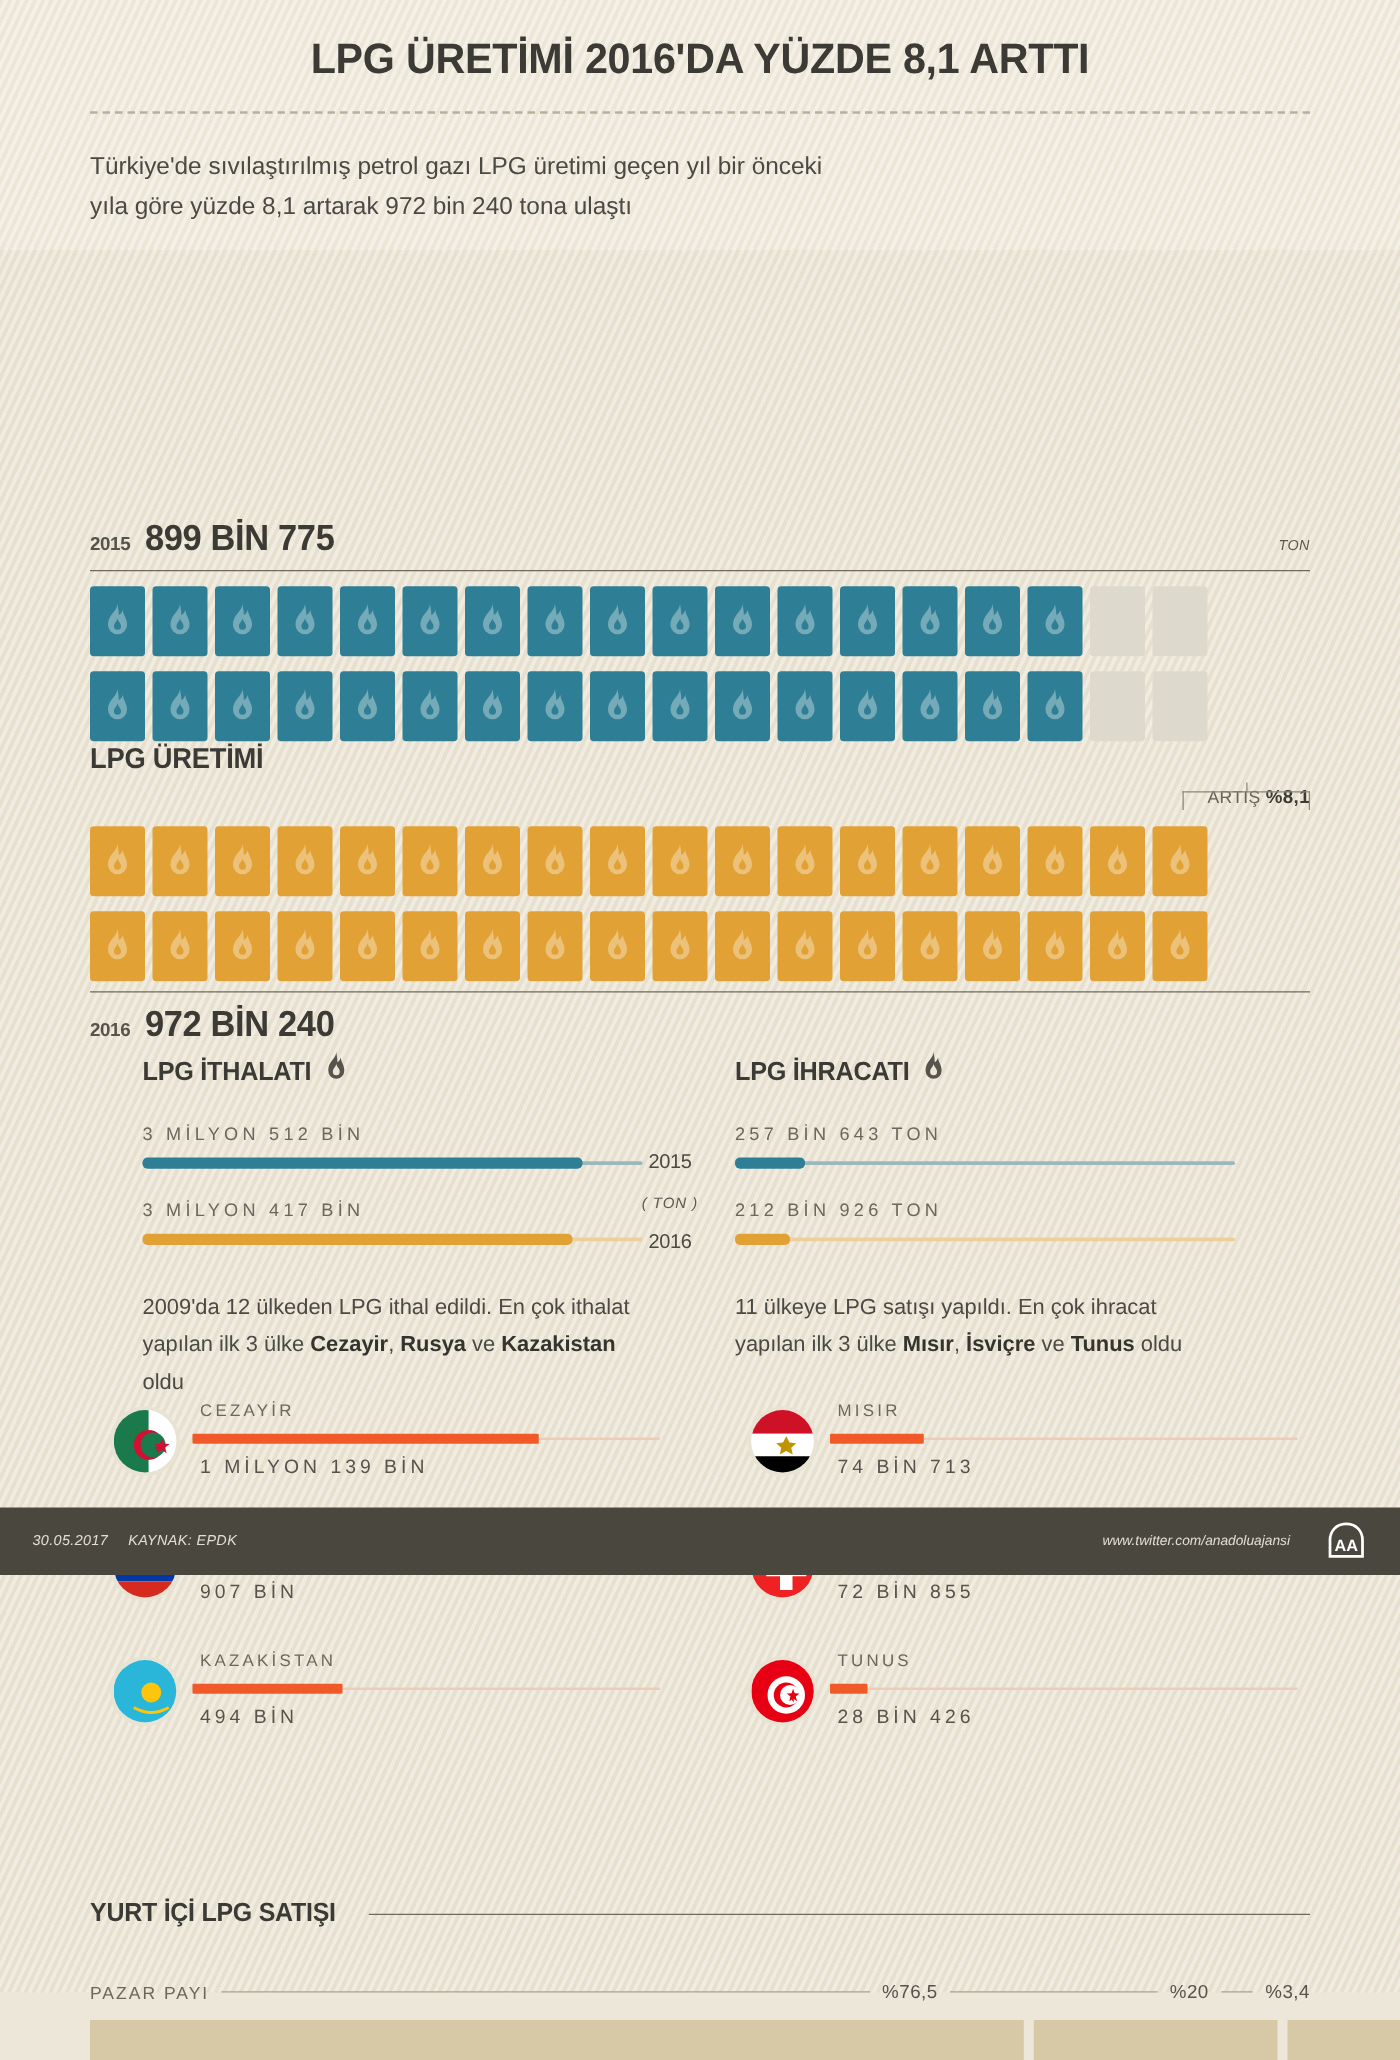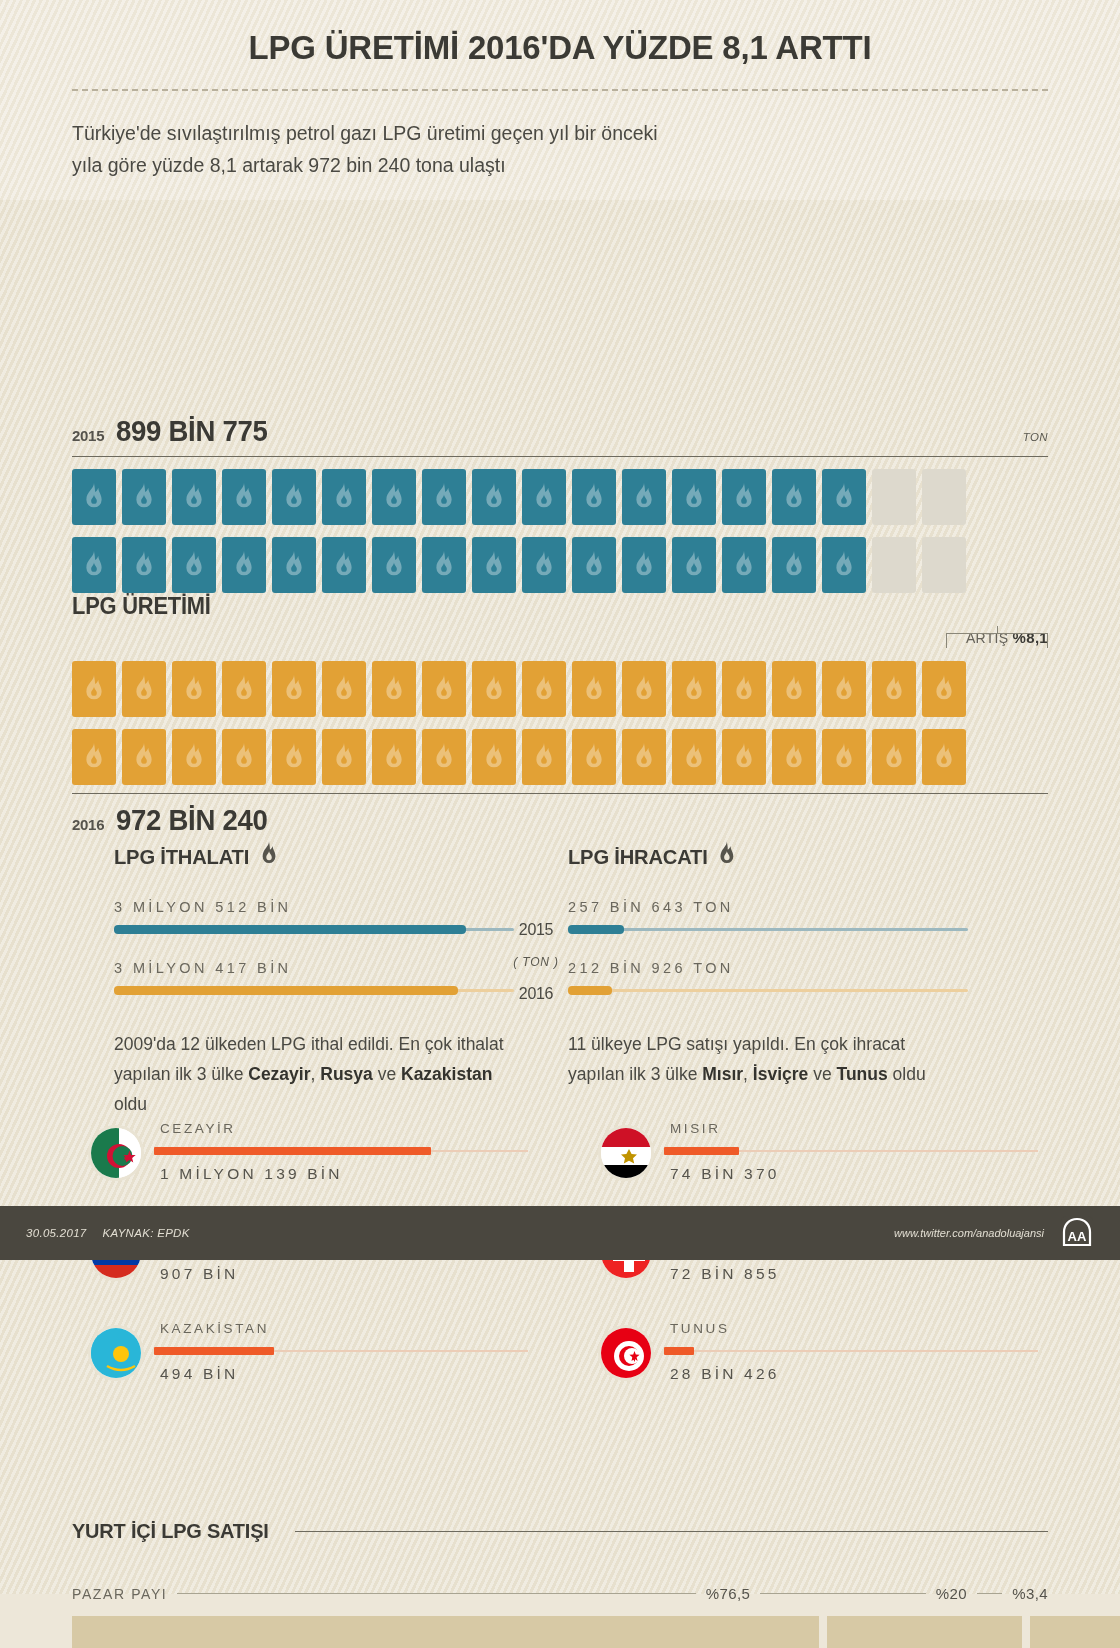--- a/index.html
+++ b/index.html
@@ -164,21 +164,21 @@
   .yearrow2 { display: flex; align-items: baseline; margin-top: 10px; }
 
   
   .ie {
     position: absolute;
     left: 0; right: 0;
     top: 660px;
   }
   .ie-col { position: absolute; top: 0; }
   .ie-left { left: 78px; width: 400px; margin-left: 36px; }
-  .ie-right { left: 568px; width: 400px; }
+  .ie-right { left: 588px; width: 400px; }
   .ie-title {
     font-size: 21px;
     font-weight: bold;
     color: #3b3a35;
     letter-spacing: -0.2px;
     display: flex;
     align-items: center;
     gap: 10px;
     transform: scaleX(0.96);
     transform-origin: left;
@@ -288,21 +288,21 @@
     justify-content: space-between;
     padding: 0 26px;
     box-sizing: border-box;
   }
   .footer .left {
     font-size: 11.5px; font-style: italic; color: #e2ded2;
     letter-spacing: 0.3px;
     display: flex; gap: 16px;
   }
   .footer .right {
-    display: flex; align-items: center; gap: 16px;
+    display: flex; align-items: center; gap: 28px;
   }
   .footer .tw { font-size: 11px; font-style: italic; color: #e2ded2; }
   .aa-logo {
     width: 34px; height: 34px;
     border-radius: 6px;
     display: flex; justify-content: center;
   }
 </style>
 </head>
 <body>
@@ -882,21 +882,21 @@
                 <rect width="56" height="19" fill="#ce1126"></rect>
                 <rect y="19" width="56" height="18" fill="#fff"></rect>
                 <rect y="37" width="56" height="19" fill="#000"></rect>
                 <path d="M28 21 l2.6 5 5.4 .6-4 3.6 1.2 5.4-5.2-2.9-5.2 2.9 1.2-5.4-4-3.6 5.4-.6z" fill="#c09300"></path>
               </svg></div>
             <div class="c-name">MISIR</div>
             <div class="c-bar">
               <div class="ctrack"></div>
               <div class="cfill" style="width:20%"></div>
             </div>
-            <div class="c-val">74 BİN 370</div>
+            <div class="c-val">74 BİN 713</div>
           </div>
           <div class="c-row">
             <div class="flag"><svg width="56" height="56" viewBox="0 0 56 56">
                 <rect width="56" height="56" fill="#e22"></rect>
                 <rect x="23" y="12" width="10" height="32" fill="#fff"></rect>
                 <rect x="12" y="23" width="32" height="10" fill="#fff"></rect>
               </svg></div>
             <div class="c-name">İSVİÇRE</div>
             <div class="c-bar">
               <div class="ctrack"></div>

